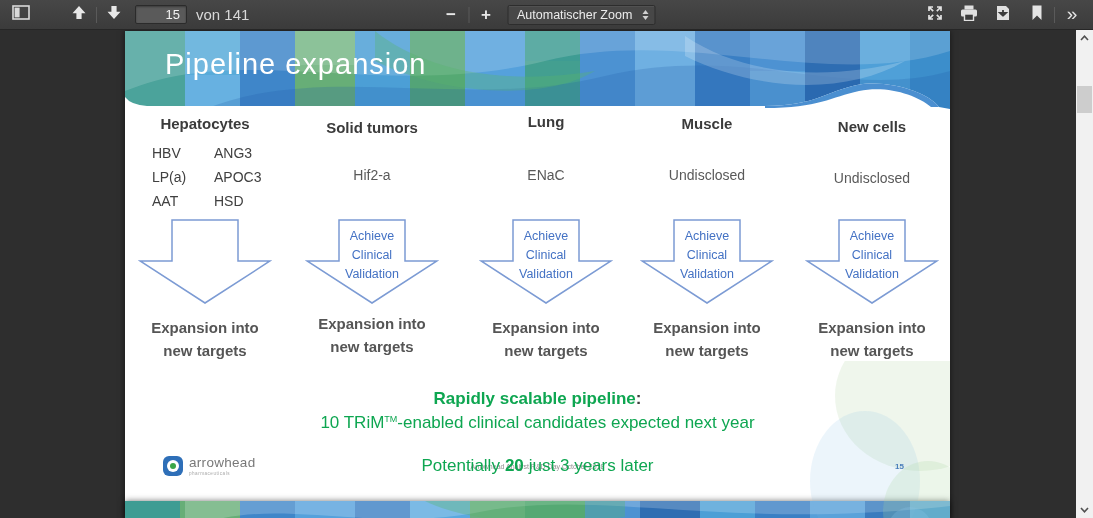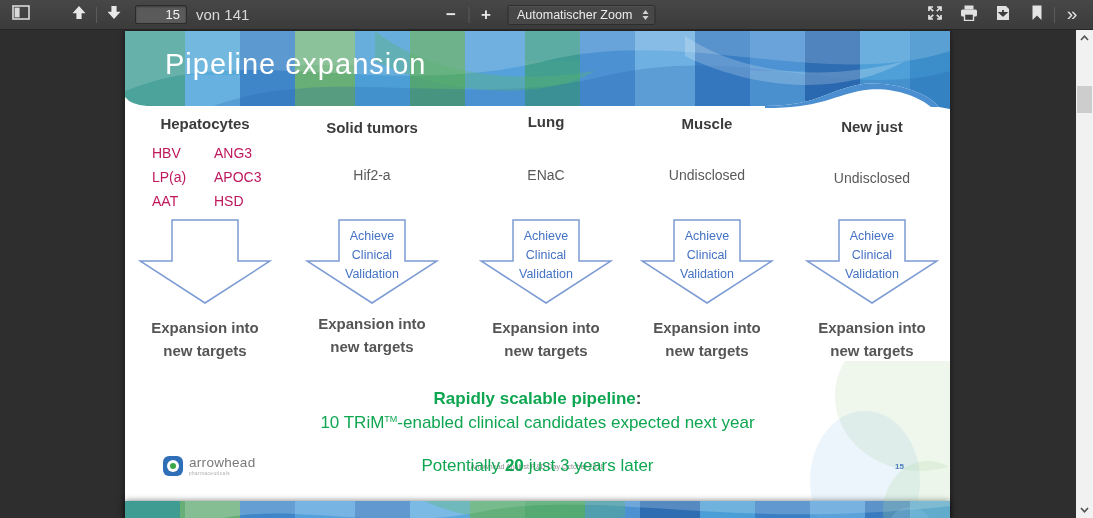--- a/index.html
+++ b/index.html
@@ -65,21 +65,21 @@
   
   .col { position:absolute; top:0; width:170px; height:100%; text-align:center; }
   .col-1 { left:-5px; } .col-2 { left:162px; } .col-3 { left:336px; }
   .col-4 { left:497px; } .col-5 { left:662px; }
   .col-header { position:absolute; top:84px; left:0; width:100%;
     font-size:15px; font-weight:bold; color:#3b3b3b; }
   .col-target { position:absolute; top:136px; left:0; width:100%;
     font-size:14px; color:#595959; }
   .pairs { position:absolute; top:110px; left:32px; display:grid;
     grid-template-columns:62px 70px; text-align:left;
-    font-size:14px; color:#be185d; line-height:24px; }
+    font-size:14px; color:#404040; line-height:24px; }
   .arrow-svg { position:absolute; top:188px; left:18px; }
   .arrow-text { position:absolute; top:196px; left:0; width:100%;
     font-size:12.5px; line-height:19px; color:#4472c4; }
   .expansion { position:absolute; top:285px; left:0; width:100%;
     font-size:15px; font-weight:bold; color:#555; line-height:23px; }
 
   
   .summary-line { position:absolute; left:0; width:100%; text-align:center;
     font-size:17px; z-index:4; }
   .s1 { top:358px; font-weight:bold; }
@@ -322,21 +322,21 @@
           <div>Clinical</div>
           <div>Validation</div>
         </div>
         <div class="expansion">
           <div>Expansion into</div>
           <div>new targets</div>
         </div>
       </div>
 
       <div class="col col-5">
-        <div class="col-header" style="top:87px">New just</div>
+        <div class="col-header" style="top:87px">New cells</div>
         <div class="col-target" style="top:139px">Undisclosed</div>
         <svg class="arrow-svg" width="134" height="86" viewBox="0 0 134 86">
           <path d="M34 1 H100 V42 H132 L67 84 L2 42 H34 Z" fill="#ffffff" stroke="#7c9bd4" stroke-width="1.5"></path>
         </svg>
         <div class="arrow-text">
           <div>Achieve</div>
           <div>Clinical</div>
           <div>Validation</div>
         </div>
         <div class="expansion">

